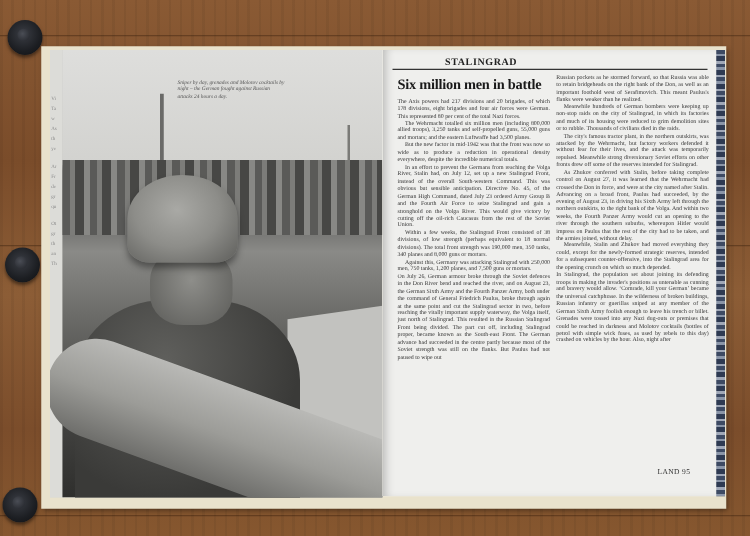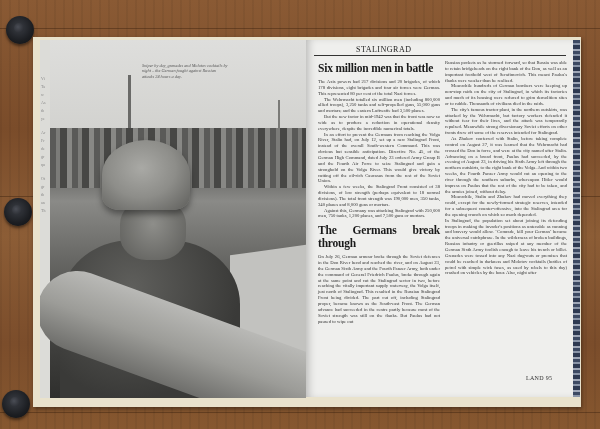--- a/index.html
+++ b/index.html
@@ -34,21 +34,21 @@
   .body{position:absolute;left:10px;top:200px;width:180px;height:160px;border-radius:40% 40% 0 0;
     background:radial-gradient(ellipse at 40% 30%,#5f5f5c,#3a3a38 70%);}
   .tube{position:absolute;left:-20px;top:272px;width:320px;height:80px;transform:rotate(20deg);
     background:linear-gradient(180deg,#b9b9b6 0%,#9c9c98 50%,#6e6e6b 100%);border-radius:40px;}
   .plane-piece{position:absolute;left:180px;top:210px;width:76px;height:110px;background:#c2c2bf;transform:skewY(-8deg);}
   .caption{position:absolute;left:92px;top:23px;width:86px;font-size:4.3px;line-height:5.4px;font-style:italic;color:#555;}
   .right-page{position:absolute;left:306px;top:40px;width:268px;height:357px;background:#efefed;overflow:hidden;
     box-shadow:inset 6px 0 8px -4px rgba(0,0,0,0.25);}
   .edge{position:absolute;left:573px;top:40px;width:7px;height:357px;
     background:repeating-linear-gradient(180deg,#3d4a63 0 3px,#8a95a8 3px 5px,#2e3a52 5px 9px,#a0a8b8 9px 11px);}
-  .running-head{position:absolute;left:50px;top:5px;font-size:8px;font-weight:normal;letter-spacing:0.5px;color:#222;}
+  .running-head{position:absolute;left:50px;top:5px;font-size:8px;font-weight:bold;letter-spacing:0.5px;color:#222;}
   .head-rule{position:absolute;left:8px;top:15px;width:252px;height:1px;background:#333;}
   .col{position:absolute;top:20px;width:122px;font-size:4.7px;line-height:5.85px;color:#333;text-align:justify;}
   .col-left{left:12px;}
   .col-right{left:139px;}
   .col p{margin:0;text-indent:6px;}
   .col p.first{text-indent:0;}
   .headline{font-family:"Liberation Serif", serif;font-weight:bold;font-size:11.5px;line-height:13px;color:#1a1a1a;margin:2px 0 4px 0;letter-spacing:-0.2px;}
   .folio{position:absolute;left:220px;top:335px;font-size:6px;color:#333;letter-spacing:0.3px;}
 </style>
 </head>
@@ -104,21 +104,20 @@
   <div class="head-rule"></div>
 
   <div class="col col-left">
     <div class="headline">Six million men in battle</div>
     <p class="first">The Axis powers had 217 divisions and 20 brigades, of which 178 divisions, eight brigades and four air forces were German. This represented 80 per cent of the total Nazi forces.</p>
     <p>The Wehrmacht totalled six million men (including 800,000 allied troops), 3,250 tanks and self-propelled guns, 55,000 guns and mortars; and the eastern Luftwaffe had 3,500 planes.</p>
     <p>But the new factor in mid-1942 was that the front was now so wide as to produce a reduction in operational density everywhere, despite the incredible numerical totals.</p>
     <p>In an effort to prevent the Germans from reaching the Volga River, Stalin had, on July 12, set up a new Stalingrad Front, instead of the overall South-western Command. This was obvious but sensible anticipation. Directive No. 45, of the German High Command, dated July 23 ordered Army Group B and the Fourth Air Force to seize Stalingrad and gain a stronghold on the Volga River. This would give victory by cutting off the oil-rich Caucasus from the rest of the Soviet Union.</p>
     <p>Within a few weeks, the Stalingrad Front consisted of 38 divisions, of low strength (perhaps equivalent to 18 normal divisions). The total front strength was 190,000 men, 350 tanks, 340 planes and 8,000 guns or mortars.</p>
     <p>Against this, Germany was attacking Stalingrad with 250,000 men, 750 tanks, 1,200 planes, and 7,500 guns or mortars.</p>
-    <div class="headline" style="margin-top:5px">The Germans break through</div>
     <p class="first">On July 26, German armour broke through the Soviet defences in the Don River bend and reached the river, and on August 23, the German Sixth Army and the Fourth Panzer Army, both under the command of General Friedrich Paulus, broke through again at the same point and cut the Stalingrad sector in two, before reaching the vitally important supply waterway, the Volga itself, just north of Stalingrad. This resulted in the Russian Stalingrad Front being divided. The part cut off, including Stalingrad proper, became known as the South-east Front. The German advance had succeeded in the centre partly because most of the Soviet strength was still on the flanks. But Paulus had not paused to wipe out</p>
   </div>
 
   <div class="col col-right">
     <p class="first">Russian pockets as he stormed forward, so that Russia was able to retain bridgeheads on the right bank of the Don, as well as an important foothold west of Serafimovich. This meant Paulus's flanks were weaker than he realized.</p>
     <p>Meanwhile hundreds of German bombers were keeping up non-stop raids on the city of Stalingrad, in which its factories and much of its housing were reduced to grim demolition sites or to rubble. Thousands of civilians died in the raids.</p>
     <p>The city's famous tractor plant, in the northern outskirts, was attacked by the Wehrmacht, but factory workers defended it without fear for their lives, and the attack was temporarily repulsed. Meanwhile strong diversionary Soviet efforts on other fronts drew off some of the reserves intended for Stalingrad.</p>
     <p>As Zhukov conferred with Stalin, before taking complete control on August 27, it was learned that the Wehrmacht had crossed the Don in force, and were at the city named after Stalin. Advancing on a broad front, Paulus had succeeded, by the evening of August 23, in driving his Sixth Army left through the northern outskirts, to the right bank of the Volga. And within two weeks, the Fourth Panzer Army would cut an opening to the river through the southern suburbs, whereupon Hitler would impress on Paulus that the rest of the city had to be taken, and the armies joined, without delay.</p>
     <p>Meanwhile, Stalin and Zhukov had moved everything they could, except for the newly-formed strategic reserves, intended for a subsequent counter-offensive, into the Stalingrad area for the opening crunch on which so much depended.</p>
     <p class="first">In Stalingrad, the population set about joining its defending troops in making the invader's positions as untenable as cunning and bravery would allow. ‘Comrade, kill your German’ became the universal catchphrase. In the wilderness of broken buildings, Russian infantry or guerillas sniped at any member of the German Sixth Army foolish enough to leave his trench or billet. Grenades were tossed into any Nazi dug-outs or premises that could be reached in darkness and Molotov cocktails (bottles of petrol with simple wick fuses, as used by rebels to this day) crashed on vehicles by the hour. Also, night after</p>

